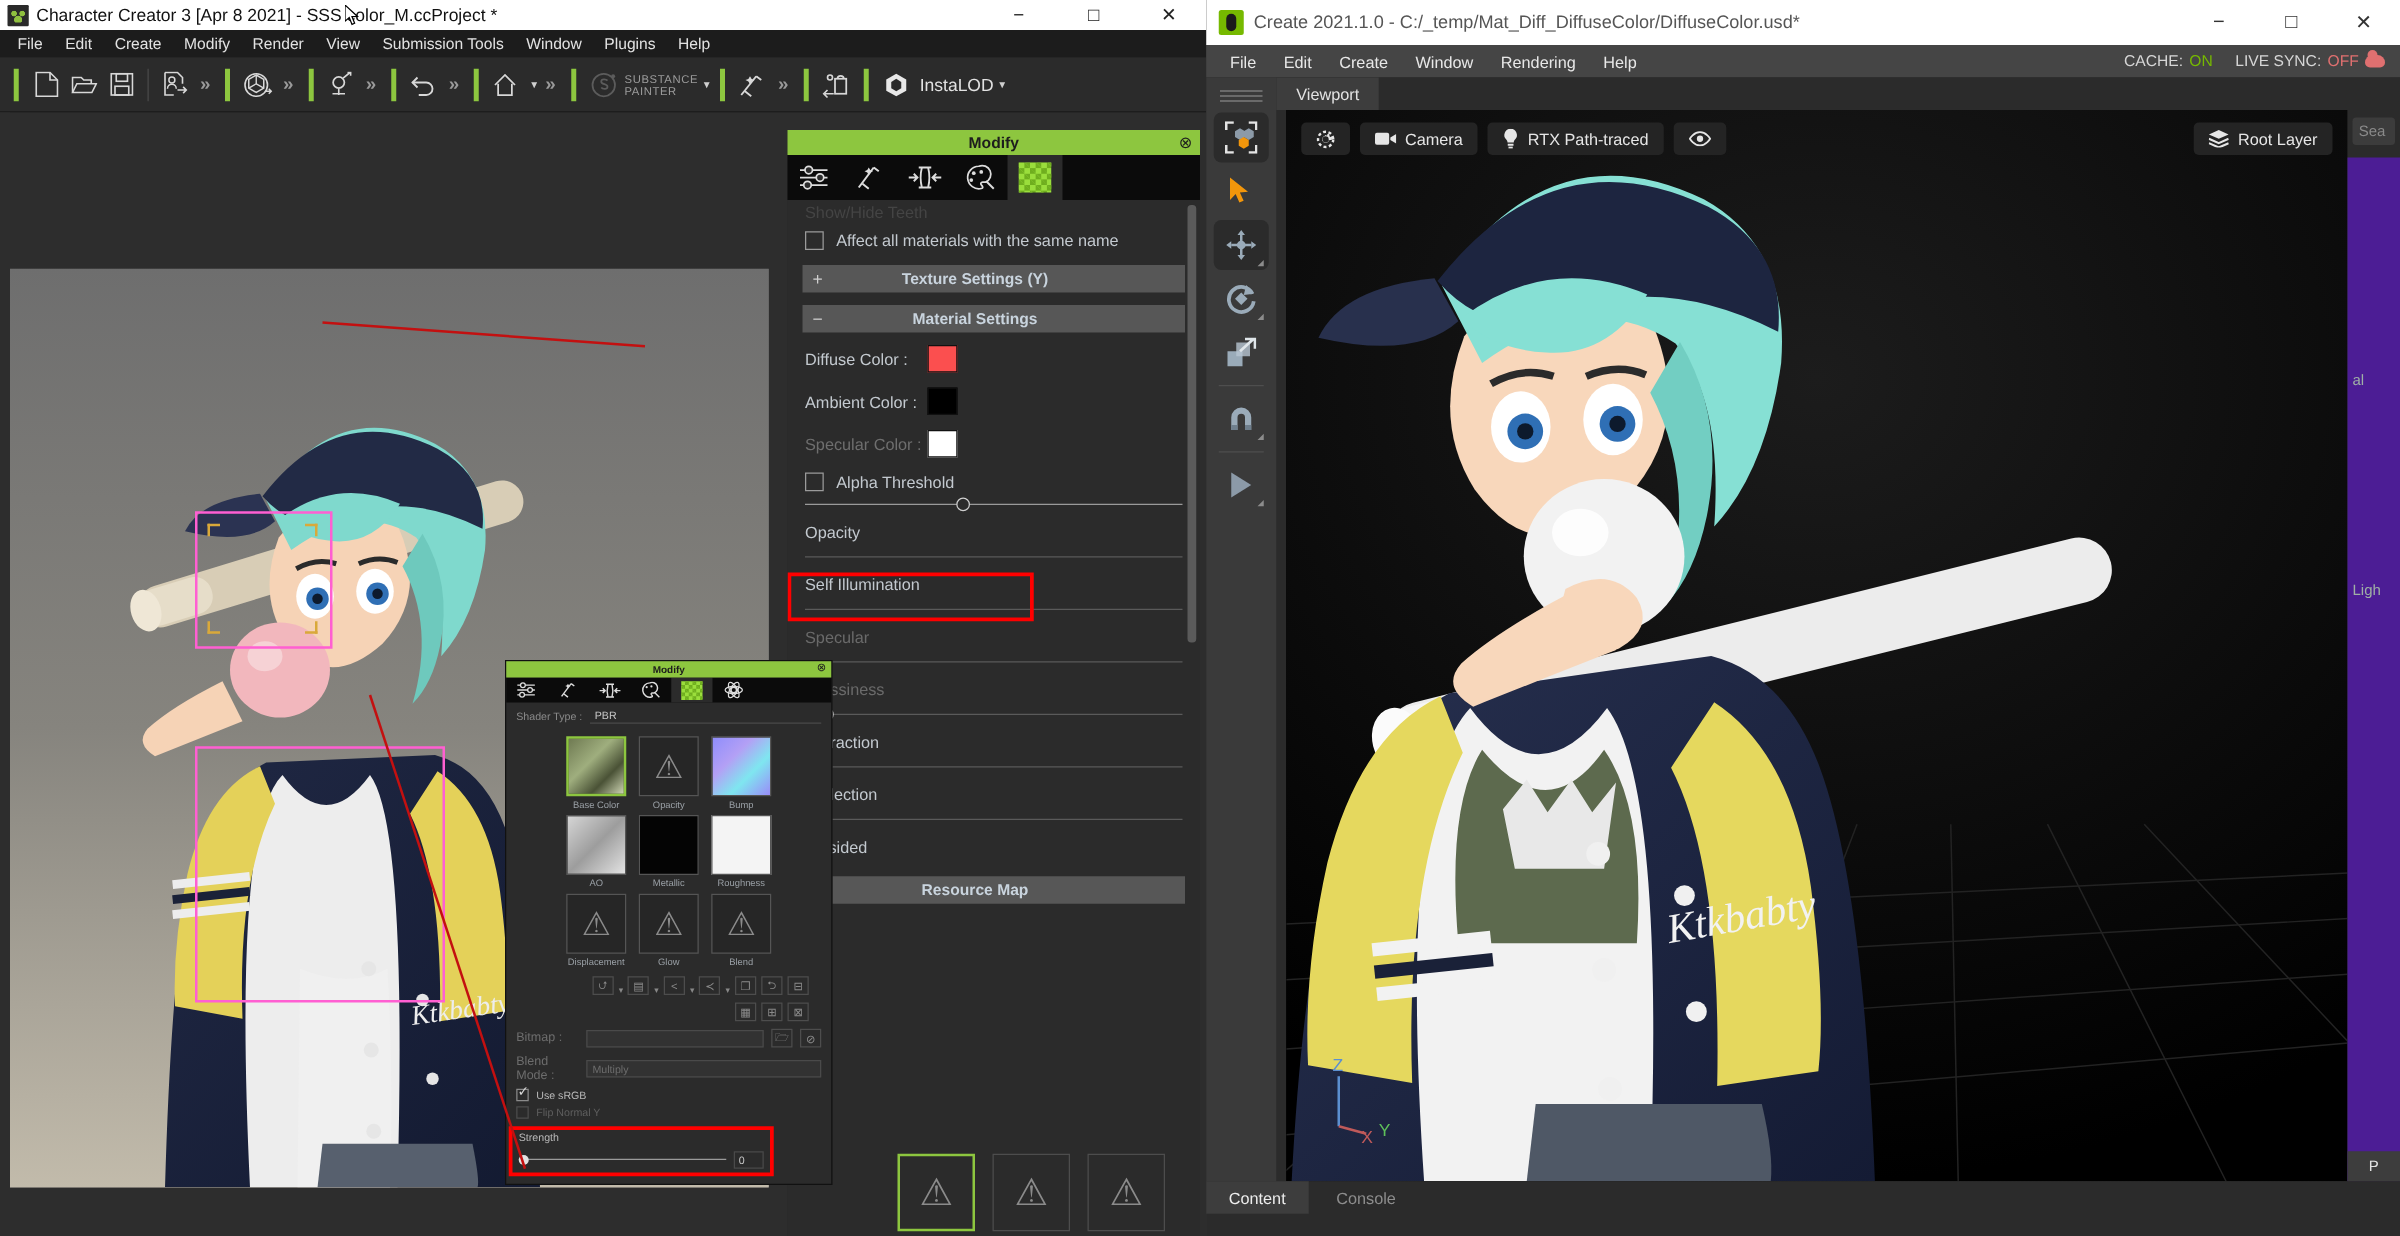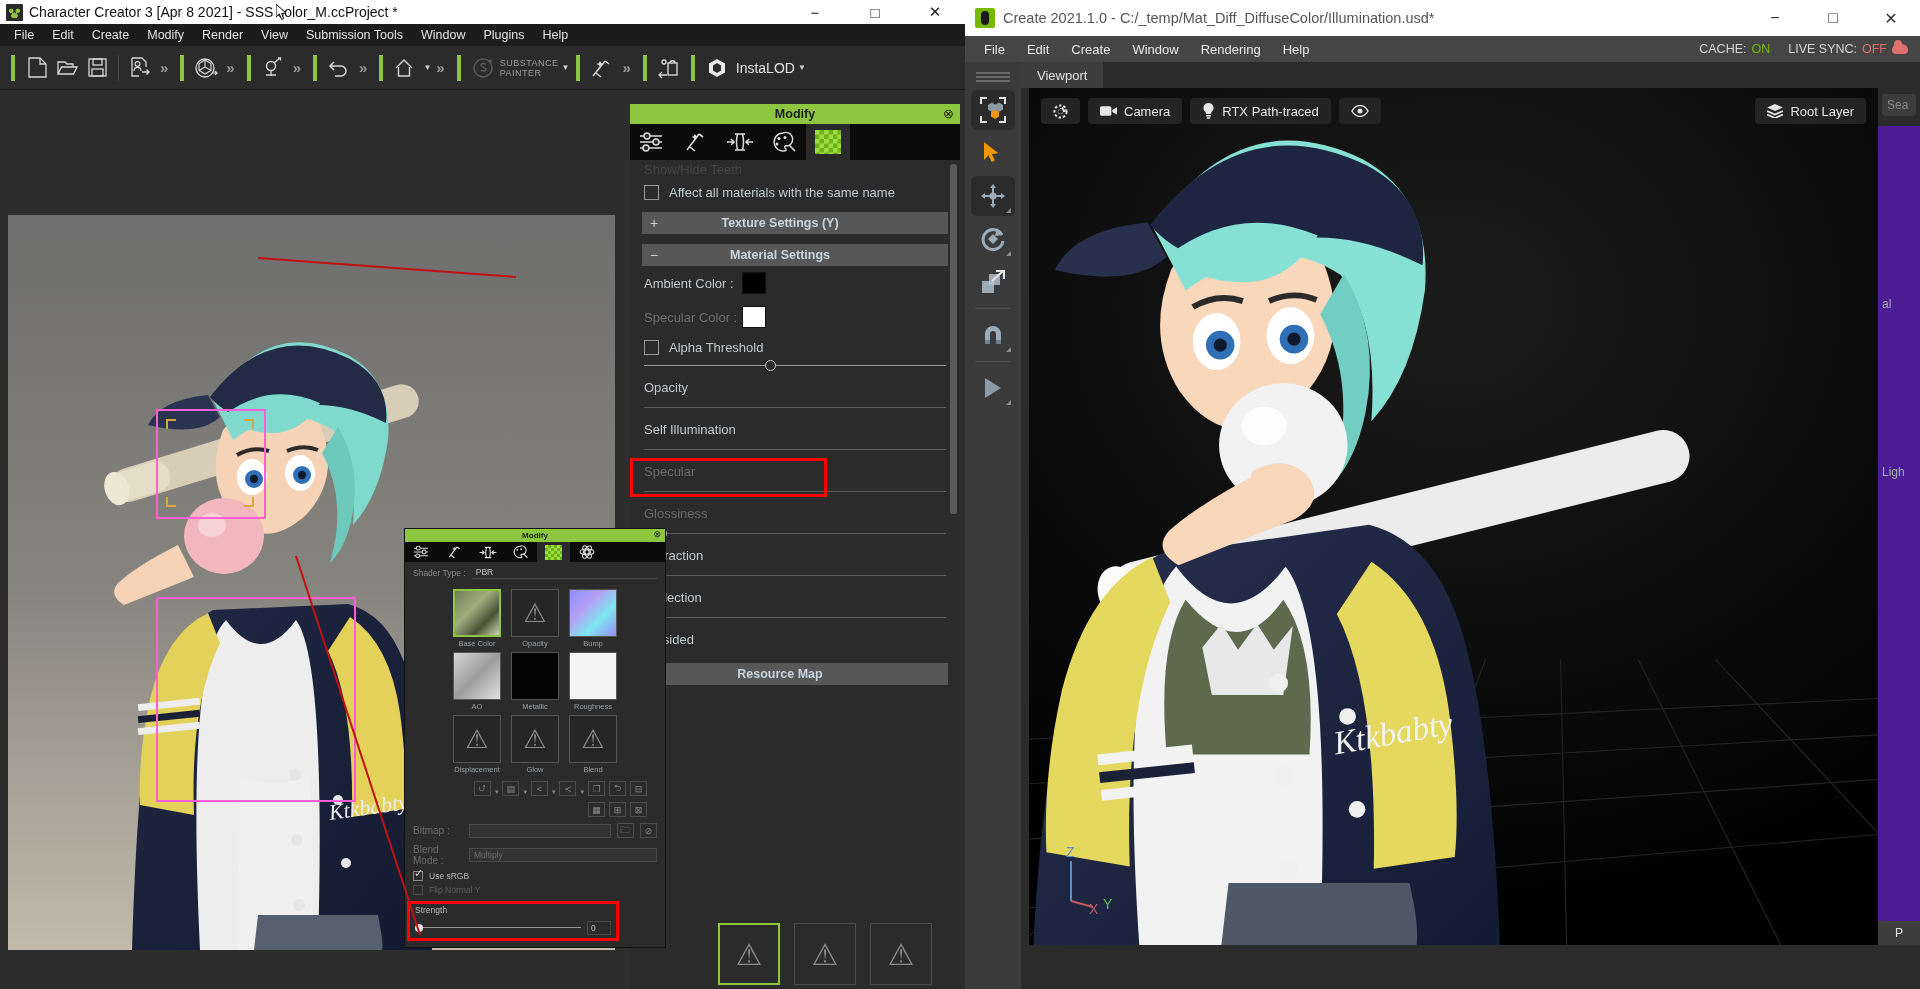--- a/index.html
+++ b/index.html
@@ -478,20 +478,24 @@
 
         <div class="sect">
           <span class="sect-pm">+</span>
           <span class="sect-title">Texture Settings  (Y)</span>
         </div>
         <div class="sect" style="margin-top:10px;">
           <span class="sect-pm">−</span>
           <span class="sect-title">Material Settings</span>
         </div>
 
+        <div class="prop-row" style="margin-top:4px;">
+          <span class="prop-label">Diffuse Color :</span>
+          <span class="swatch" style="background:#fb4f4f"></span>
+        </div>
         <div class="prop-row">
           <span class="prop-label">Ambient Color :</span>
           <span class="swatch" style="background:#000000"></span>
         </div>
         <div class="prop-row">
           <span class="prop-label dim">Specular Color :</span>
           <span class="swatch" style="background:#ffffff"></span>
         </div>
 
         <div class="chk-row">
@@ -704,21 +708,21 @@
     <svg class="annot">
       <path d="M258 258 L 516 277" stroke="#c31010" stroke-width="2" fill="none"></path>
       <path d="M296 556 L 420 935" stroke="#c31010" stroke-width="2" fill="none"></path>
     </svg>
   </div>
 
   <div class="ov">
 
     <div class="ov-title">
       <span class="ov-title-icon"></span>
-      <span class="ov-title-text">Create 2021.1.0 - C:/_temp/Mat_Diff_DiffuseColor/Illumination.usd*</span>
+      <span class="ov-title-text">Create 2021.1.0 - C:/_temp/Mat_Diff_DiffuseColor/DiffuseColor.usd*</span>
       <div class="ov-winbtns">
         <div class="ov-winbtn">−</div>
         <div class="ov-winbtn">□</div>
         <div class="ov-winbtn">✕</div>
       </div>
     </div>
 
     <div class="ov-menubar">
       <span class="ov-menu">File</span>
       <span class="ov-menu">Edit</span>
@@ -939,15 +943,19 @@
         <div class="ov-search" title="Sea">
           <span>Sea</span>
         </div>
         <div class="ov-stage-list">
           <div class="ov-stage-item" style="margin-top:168px;">al</div>
           <div class="ov-stage-item" style="margin-top:148px;">Ligh</div>
         </div>
       </div>
       <div class="ov-propstab">P</div>
 
+      <div class="ov-bottom">
+        <span class="ov-btab sel">Content</span>
+        <span class="ov-btab un">Console</span>
+      </div>
     </div>
   </div>
 </div>
 
 </body></html>

